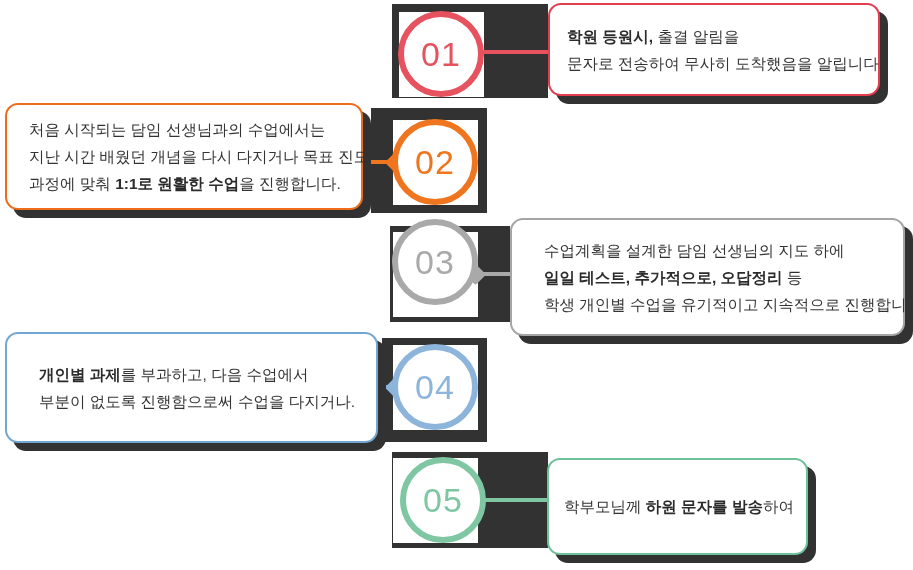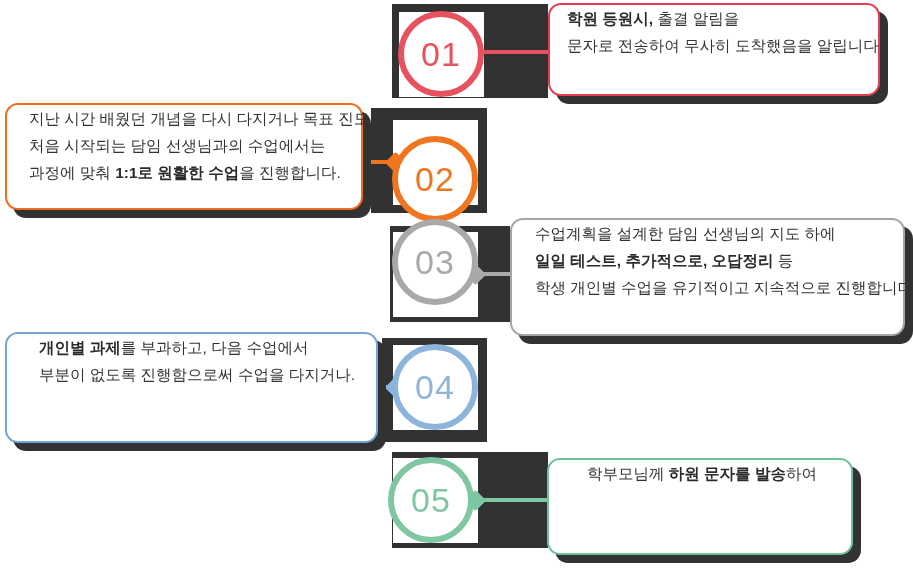--- a/index.html
+++ b/index.html
@@ -12,59 +12,59 @@
   .num-square{position:absolute;width:85px;height:85px;background:#ffffff;z-index:1;}
   .connector{position:absolute;height:4px;background:var(--accent);z-index:2;}
   .diamond{position:absolute;width:15px;height:15px;background:var(--accent);
     transform:rotate(45deg);border-radius:2px;z-index:2;}
   .num-circle{position:absolute;width:86px;height:86px;border-radius:50%;
     border:6px solid var(--accent);background:#ffffff;box-sizing:border-box;
     display:flex;align-items:center;justify-content:center;z-index:3;}
   .num-circle .num{font-size:34px;color:var(--accent);letter-spacing:1px;}
   .textbox{position:absolute;background:#ffffff;border:2px solid var(--box-border);
     border-radius:13px;box-sizing:border-box;box-shadow:8px 8px 0 0 var(--shadow);
-    display:flex;flex-direction:column;z-index:4;}
+    display:flex;flex-direction:column;justify-content:center;z-index:4;}
   .textbox p{margin:0;font-size:15.5px;line-height:27px;color:#333333;white-space:nowrap;}
   .textbox b{font-weight:700;color:#2b2b2b;}
 
   
   .s1 .shadow-rect{left:392px;top:4px;width:156px;height:94px;}
   .s1 .num-square{left:399px;top:12px;}
   .s1 .connector{left:470px;top:50px;width:78px;}
   .s1 .diamond{left:468px;top:45px;}
   .s1 .num-circle{left:398px;top:11px;}
   .s1 .textbox{left:548px;top:3px;width:332px;height:93px;padding-left:17px;}
   
   .s2 .shadow-rect{left:371px;top:108px;width:116px;height:105px;}
   .s2 .num-square{left:393px;top:120px;}
   .s2 .connector{left:363px;top:160px;width:40px;}
   .s2 .diamond{left:388px;top:155px;}
-  .s2 .num-circle{left:392px;top:136px;}
+  .s2 .num-circle{left:392px;top:119px;}
   .s2 .textbox{left:5px;top:103px;width:358px;height:107px;padding-left:22px;}
   
   .s3 .shadow-rect{left:390px;top:226px;width:120px;height:96px;}
   .s3 .num-square{left:393px;top:232px;}
   .s3 .connector{left:470px;top:272px;width:40px;}
   .s3 .diamond{left:468px;top:267px;}
   .s3 .num-circle{left:392px;top:219px;}
-  .s3 .textbox{left:510px;top:218px;width:395px;height:118px;padding-left:23px;}
+  .s3 .textbox{left:510px;top:218px;width:395px;height:118px;padding-left:32px;}
   
   .s4 .shadow-rect{left:382px;top:338px;width:105px;height:104px;}
   .s4 .num-square{left:393px;top:345px;}
   .s4 .connector{left:378px;top:385px;width:30px;}
   .s4 .diamond{left:388px;top:380px;}
   .s4 .num-circle{left:392px;top:344px;}
   .s4 .textbox{left:5px;top:332px;width:373px;height:111px;padding-left:32px;}
   
   .s5 .shadow-rect{left:392px;top:452px;width:156px;height:96px;}
   .s5 .num-square{left:393px;top:458px;}
   .s5 .connector{left:470px;top:498px;width:78px;}
   .s5 .diamond{left:468px;top:493px;}
-  .s5 .num-circle{left:388px;top:457px;}
-  .s5 .textbox{left:547px;top:458px;width:306px;height:97px;padding-left:38px;}
+  .s5 .num-circle{left:400px;top:457px;}
+  .s5 .textbox{left:547px;top:458px;width:261px;height:97px;padding-left:15px;}
 </style>
 </head>
 <body>
 
 <div class="canvas" style="--shadow: #323232;">
 
   <div class="step s1" style="--accent: #e6535f; --box-border: #e23e4f;">
     <div class="shadow-rect"></div>
     <div class="num-square"></div>
     <div class="connector"></div>
@@ -80,22 +80,22 @@
 
   <div class="step s2" style="--accent: #f0751f; --box-border: #ed6d1c;">
     <div class="shadow-rect"></div>
     <div class="num-square"></div>
     <div class="connector"></div>
     <div class="diamond"></div>
     <div class="num-circle">
       <span class="num">02</span>
     </div>
     <div class="textbox">
+      <p>처음 시작되는 담임 선생님과의 수업에서는</p>
       <p>지난 시간 배웠던 개념을 다시 다지거나 목표 진도</p>
-      <p>처음 시작되는 담임 선생님과의 수업에서는</p>
       <p>과정에 맞춰 <b>1:1로 원활한 수업</b>을 진행합니다.</p>
     </div>
   </div>
 
   <div class="step s3" style="--accent: #a9a9a9; --box-border: #a5a5a5;">
     <div class="shadow-rect"></div>
     <div class="num-square"></div>
     <div class="connector"></div>
     <div class="diamond"></div>
     <div class="num-circle">

